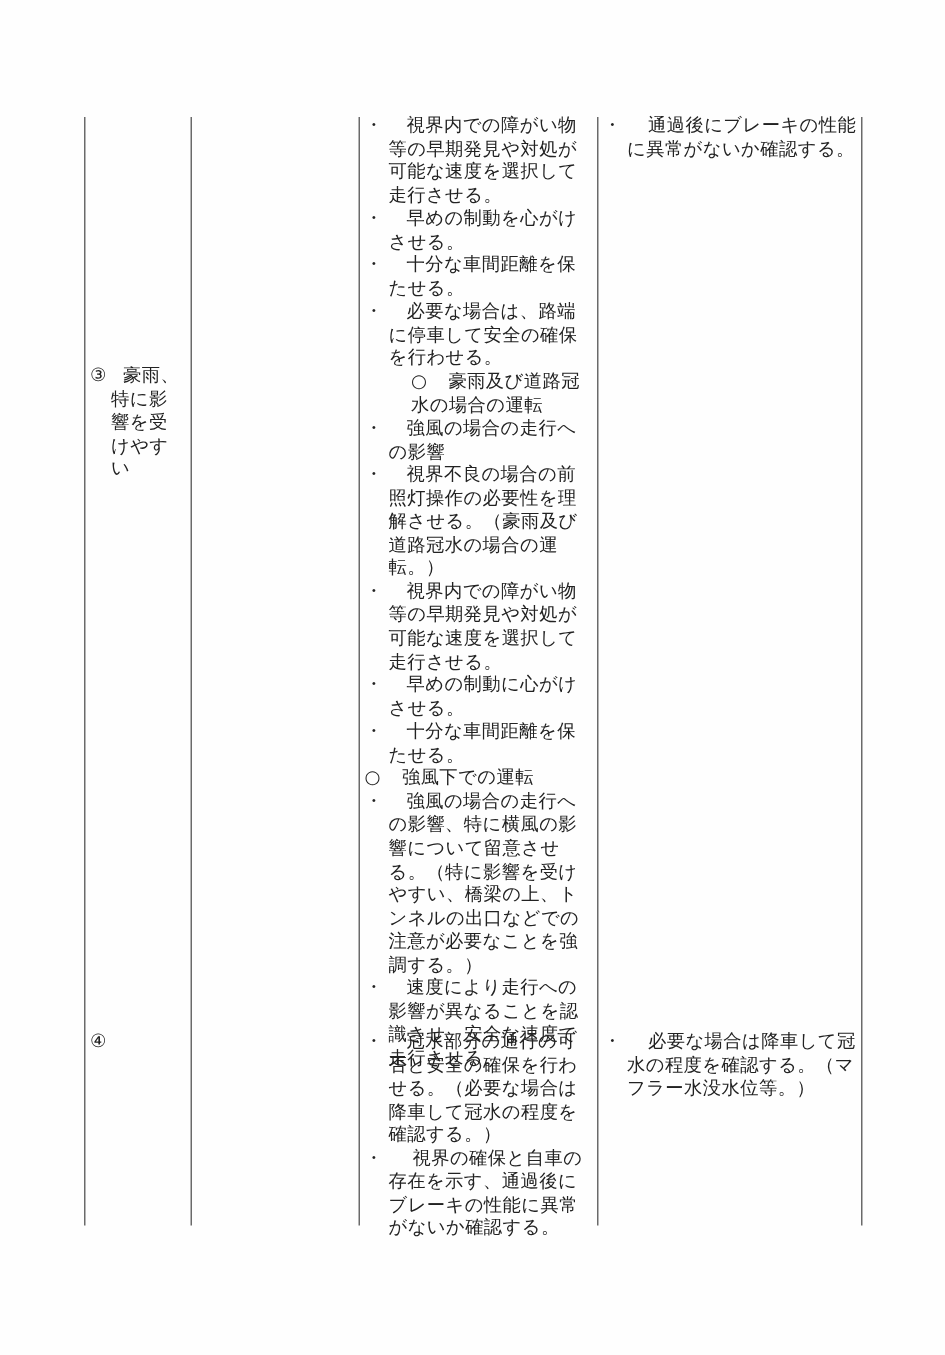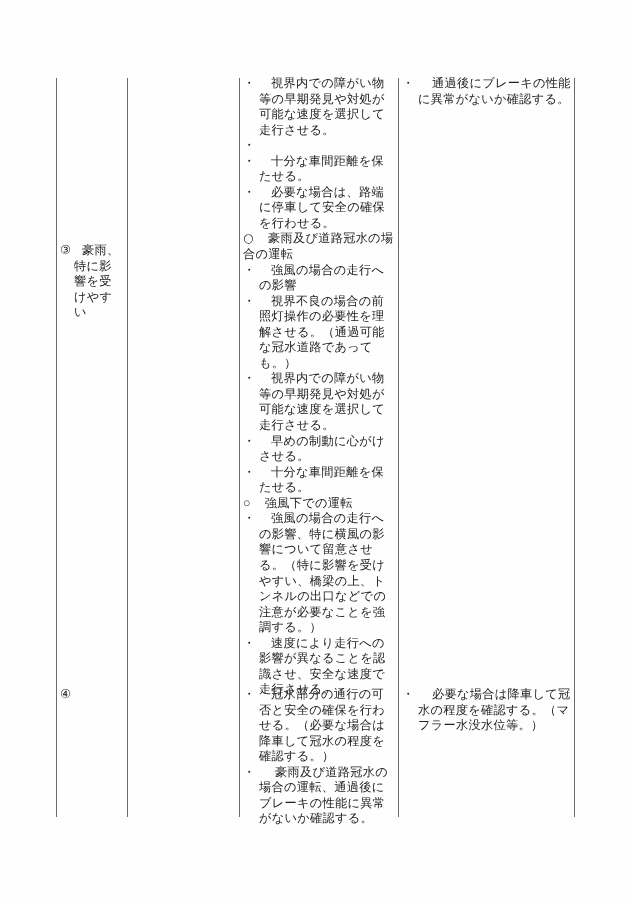--- a/index.html
+++ b/index.html
@@ -80,47 +80,47 @@
 
   <div class="cell col1" style="top:243px;">
     <div class="label-block">
       <span class="num">③</span>
       <span style="display:inline-block; width:8px;"></span><span>豪雨、特に影響を受けやすい</span>
     </div>
   </div>
 
   <div class="cell col3" style="top:76px;">
     <div class="item"><span class="mark">・</span><span style="display:inline-block;width:12px"></span><span>視界内での障がい物等の早期発見や対処が可能な速度を選択して走行させる。</span></div>
-    <div class="item"><span class="mark">・</span><span style="display:inline-block;width:12px"></span></div>
+    <div class="item"><span class="mark">・</span><span style="display:inline-block;width:12px"></span><span>早めの制動を心がけさせる。</span></div>
     <div class="item"><span class="mark">・</span><span style="display:inline-block;width:12px"></span><span>十分な車間距離を保たせる。</span></div>
     <div class="item"><span class="mark">・</span><span style="display:inline-block;width:12px"></span><span>必要な場合は、路端に停車して安全の確保を行わせる。</span></div>
-    <div class="heading" style="padding-left:0;"><span>○</span><span style="display:inline-block;width:14px"></span><span>豪雨及び道路冠水の場合の運転</span></div>
+    <div class="heading" style="padding-left:0;margin-left:31px;"><span>○</span><span style="display:inline-block;width:14px"></span><span>豪雨及び道路冠水の場合の運転</span></div>
     <div class="item"><span class="mark">・</span><span style="display:inline-block;width:12px"></span><span>強風の場合の走行への影響</span></div>
-    <div class="item"><span class="mark">・</span><span style="display:inline-block;width:12px"></span><span>視界不良の場合の前照灯操作の必要性を理解させる。（通過可能な冠水道路であっても。）</span></div>
+    <div class="item"><span class="mark">・</span><span style="display:inline-block;width:12px"></span><span>視界不良の場合の前照灯操作の必要性を理解させる。（豪雨及び道路冠水の場合の運転。）</span></div>
     <div class="item"><span class="mark">・</span><span style="display:inline-block;width:12px"></span><span>視界内での障がい物等の早期発見や対処が可能な速度を選択して走行させる。</span></div>
     <div class="item"><span class="mark">・</span><span style="display:inline-block;width:12px"></span><span>早めの制動に心がけさせる。</span></div>
     <div class="item"><span class="mark">・</span><span style="display:inline-block;width:12px"></span><span>十分な車間距離を保たせる。</span></div>
-    <div class="heading" style="padding-left:0;font-family:Liberation Serif, serif;"><span>○</span><span style="display:inline-block;width:14px"></span><span>強風下での運転</span></div>
+    <div class="heading" style="padding-left:0;"><span>○</span><span style="display:inline-block;width:14px"></span><span>強風下での運転</span></div>
     <div class="item"><span class="mark">・</span><span style="display:inline-block;width:12px"></span><span>強風の場合の走行への影響、特に横風の影響について留意させる。（特に影響を受けやすい、橋梁の上、トンネルの出口などでの注意が必要なことを強調する。）</span></div>
     <div class="item"><span class="mark">・</span><span style="display:inline-block;width:12px"></span><span>速度により走行への影響が異なることを認識させ、安全な速度で走行させる。</span></div>
   </div>
 
   <div class="cell col4" style="top:76px;">
     <div class="item"><span class="mark">・</span><span style="display:inline-block;width:14px"></span><span>通過後にブレーキの性能に異常がないか確認する。</span></div>
   </div>
 
   <div class="cell col1" style="top:687px;">
     <div class="label-block">
       <span class="num">④</span>
       <span style="display:inline-block; width:12px;"></span>
     </div>
   </div>
 
   <div class="cell col3" style="top:687px;">
     <div class="item"><span class="mark">・</span><span style="display:inline-block;width:12px"></span><span>冠水部分の通行の可否と安全の確保を行わせる。（必要な場合は降車して冠水の程度を確認する。）</span></div>
-    <div class="item"><span class="mark">・</span><span style="display:inline-block;width:16px"></span><span>豪雨及び道路冠水の場合の運転、通過後にブレーキの性能に異常がないか確認する。</span></div>
+    <div class="item"><span class="mark">・</span><span style="display:inline-block;width:16px"></span><span>視界の確保と自車の存在を示す、通過後にブレーキの性能に異常がないか確認する。</span></div>
   </div>
 
   <div class="cell col4" style="top:687px;">
     <div class="item"><span class="mark">・</span><span style="display:inline-block;width:14px"></span><span>必要な場合は降車して冠水の程度を確認する。（マフラー水没水位等。）</span></div>
   </div>
 
 </div>
 
 </body></html>

